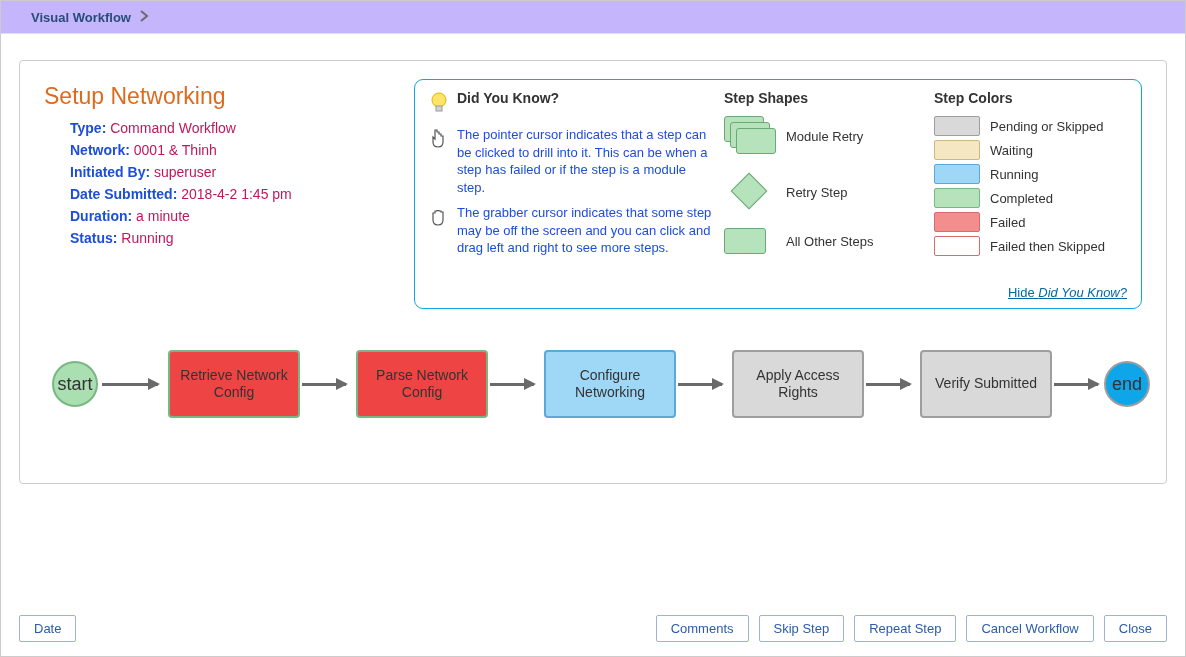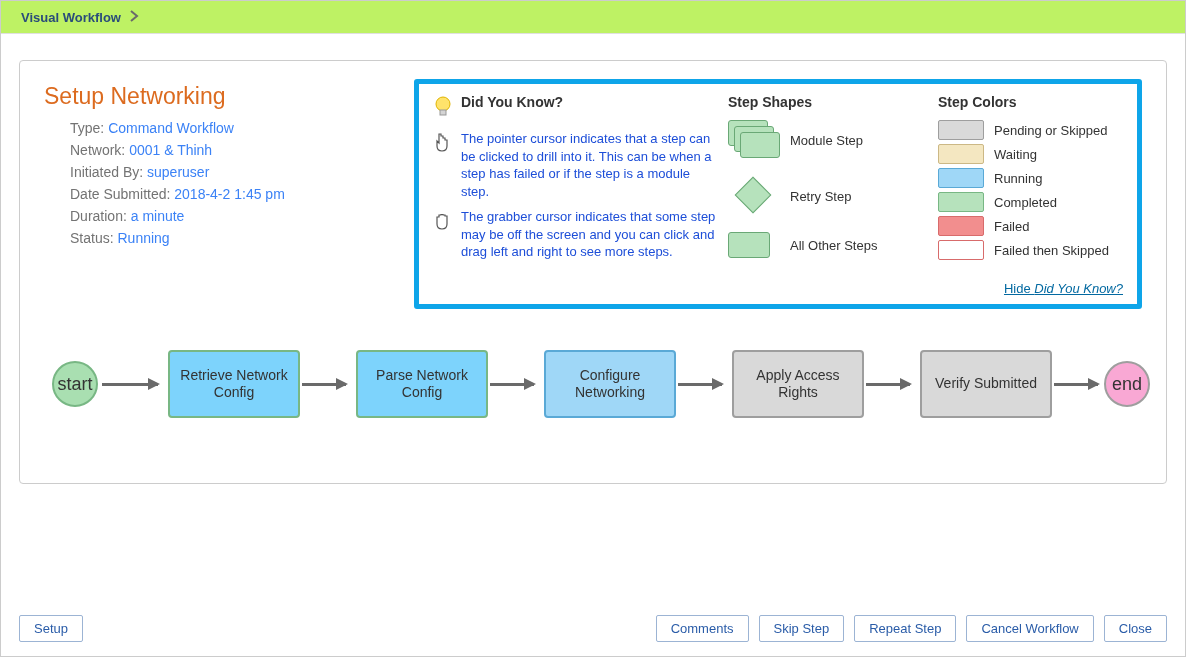--- a/index.html
+++ b/index.html
@@ -9,23 +9,23 @@
     font-size: 13px;
     color: #333;
     background: #fff;
     width: 1186px;
     height: 657px;
     border: 1px solid #ccc;
     position: relative;
     overflow: hidden;
   }
   .header {
-    background: #bef264;
+    background: #c4b5fd;
     border-bottom: 1px solid #e0e0e0;
-    padding: 8px 20px;
+    padding: 8px 30px;
     display: flex;
     align-items: center;
     gap: 8px;
   }
   .header-title {
     font-weight: bold;
     color: #2a4c7a;
     font-size: 13px;
   }
   .chevron {
@@ -48,26 +48,26 @@
   }
   .meta-col { flex: 0 0 360px; }
   .workflow-title {
     color: #dc6b1f;
     font-size: 23px;
     font-weight: normal;
     margin: 4px 0 10px 0;
   }
   .meta-list { margin-left: 26px; }
   .meta-row { margin: 6px 0; font-size: 14px; }
-  .meta-label { font-weight: normal; color: #737373; }
-  .meta-value { color: #3b82f6; }
+  .meta-label { font-weight: bold; color: #1d4ed8; }
+  .meta-value { color: #be185d; }
   .info-box {
     flex: 1;
-    border: 5px solid #0ea5e9;
-    border-radius: 3px;
+    border: 1px solid #0ea5e9;
+    border-radius: 9px;
     padding: 10px 14px 10px 14px;
     position: relative;
     min-height: 230px;
   }
   .info-cols {
     display: flex;
     gap: 10px;
   }
   .dyk-col { flex: 0 0 285px; }
   .shapes-col { flex: 0 0 200px; }
@@ -122,22 +122,22 @@
   }
   .node-circle {
     width:46px; height:46px; border-radius:50%;
     font-size:18px;
   }
   .node-rect {
     width:132px; height:68px;
     border:2px solid; line-height:1.25;
   }
   .c-start { background:#a9dfb1; border:2px solid #78b784; }
-  .c-end { background:#f9a8d4; border:2px solid #9e9e9e; }
-  .c-completed { background:#7dd3fc; border-color:#78b784; }
+  .c-end { background:#0ea5e9; border:2px solid #9e9e9e; }
+  .c-completed { background:#ef4444; border-color:#78b784; }
   .c-running { background:#9fd7f7; border-color:#5aa9d6; }
   .c-pending { background:#d9d9d9; border-color:#9e9e9e; }
 
   .arrow {
     position:absolute;
     height:3px; background:#6a6a6a;
   }
   .arrow::after {
     content:"";
     position:absolute; right:-2px; top:-5px;
@@ -239,21 +239,21 @@
         </div>
 
         <div class="shapes-col">
           <div class="info-heading">Step Shapes</div>
           <div class="shape-row">
             <div class="shape-swatch-stack">
               <div class="mini-rect" style="left:0;top:0;"></div>
               <div class="mini-rect" style="left:6px;top:6px;"></div>
               <div class="mini-rect" style="left:12px;top:12px;"></div>
             </div>
-            <span>Module Step</span>
+            <span>Module Retry</span>
           </div>
           <div class="shape-row">
             <div style="width:52px;height:36px;">
               <div class="mini-diamond"></div>
             </div>
             <span>Retry Step</span>
           </div>
           <div class="shape-row">
             <div style="width:52px;">
               <div class="mini-single"></div>
@@ -330,21 +330,21 @@
       </div>
 
     <div class="node node-circle c-end" style="left:1066px; top:36px;">
       <span>end</span>
     </div>
   </div>
 </div>
 
 <div class="footer">
   <div class="btn-group">
-    <button class="btn">Setup</button>
+    <button class="btn">Date</button>
   </div>
   <div class="btn-group">
     <button class="btn">Comments</button>
     <button class="btn">Skip Step</button>
     <button class="btn">Repeat Step</button>
     <button class="btn">Cancel Workflow</button>
     <button class="btn">Close</button>
   </div>
 </div>
 

